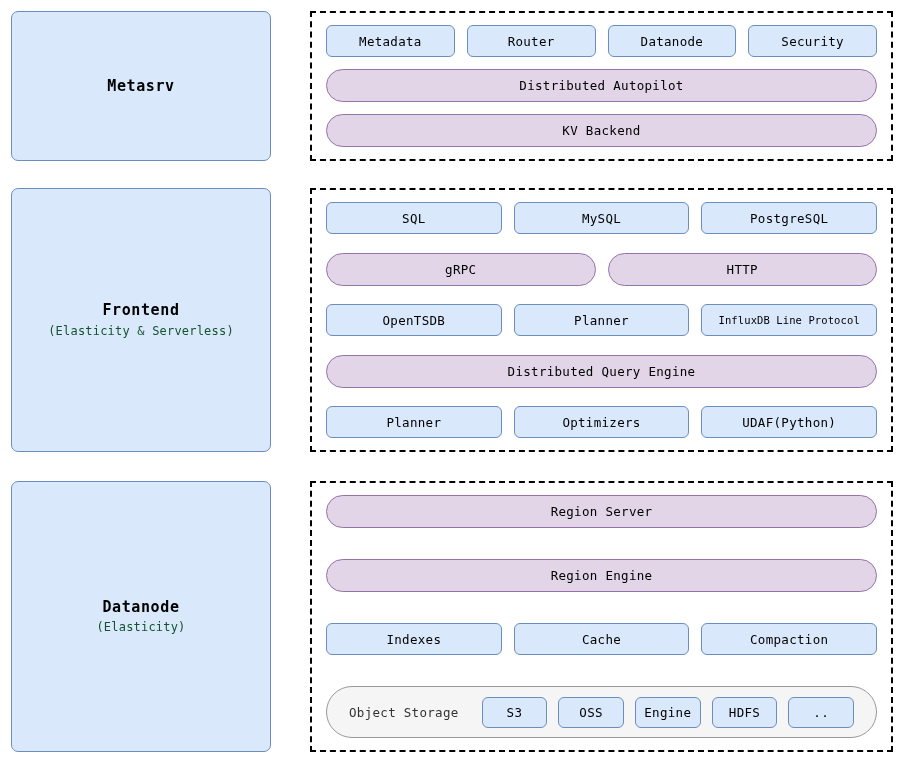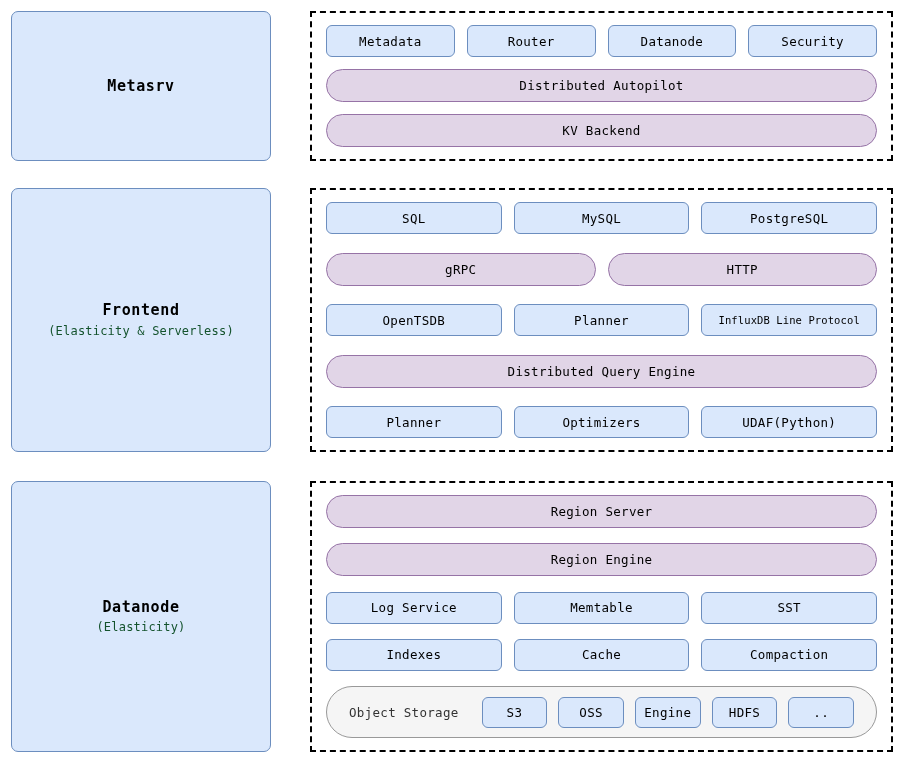--- a/index.html
+++ b/index.html
@@ -182,25 +182,20 @@
       <div class="node-title">Datanode</div>
       <div class="node-sub">(Elasticity)</div>
     </div>
 
     <div class="dashed-box">
 
       <div class="box box--purple">Region Server</div>
 
       <div class="box box--purple">Region Engine</div>
 
-      <div class="grid-row">
-        <div class="box box--blue">Log Service</div>
-        <div class="box box--blue">Memtable</div>
-        <div class="box box--blue">SST</div>
-      </div>
 
       <div class="grid-row">
         <div class="box box--blue">Indexes</div>
         <div class="box box--blue">Cache</div>
         <div class="box box--blue">Compaction</div>
       </div>
 
       <div class="storage">
         <div class="storage-label">Object Storage</div>
         <div class="box box--blue">S3</div>

